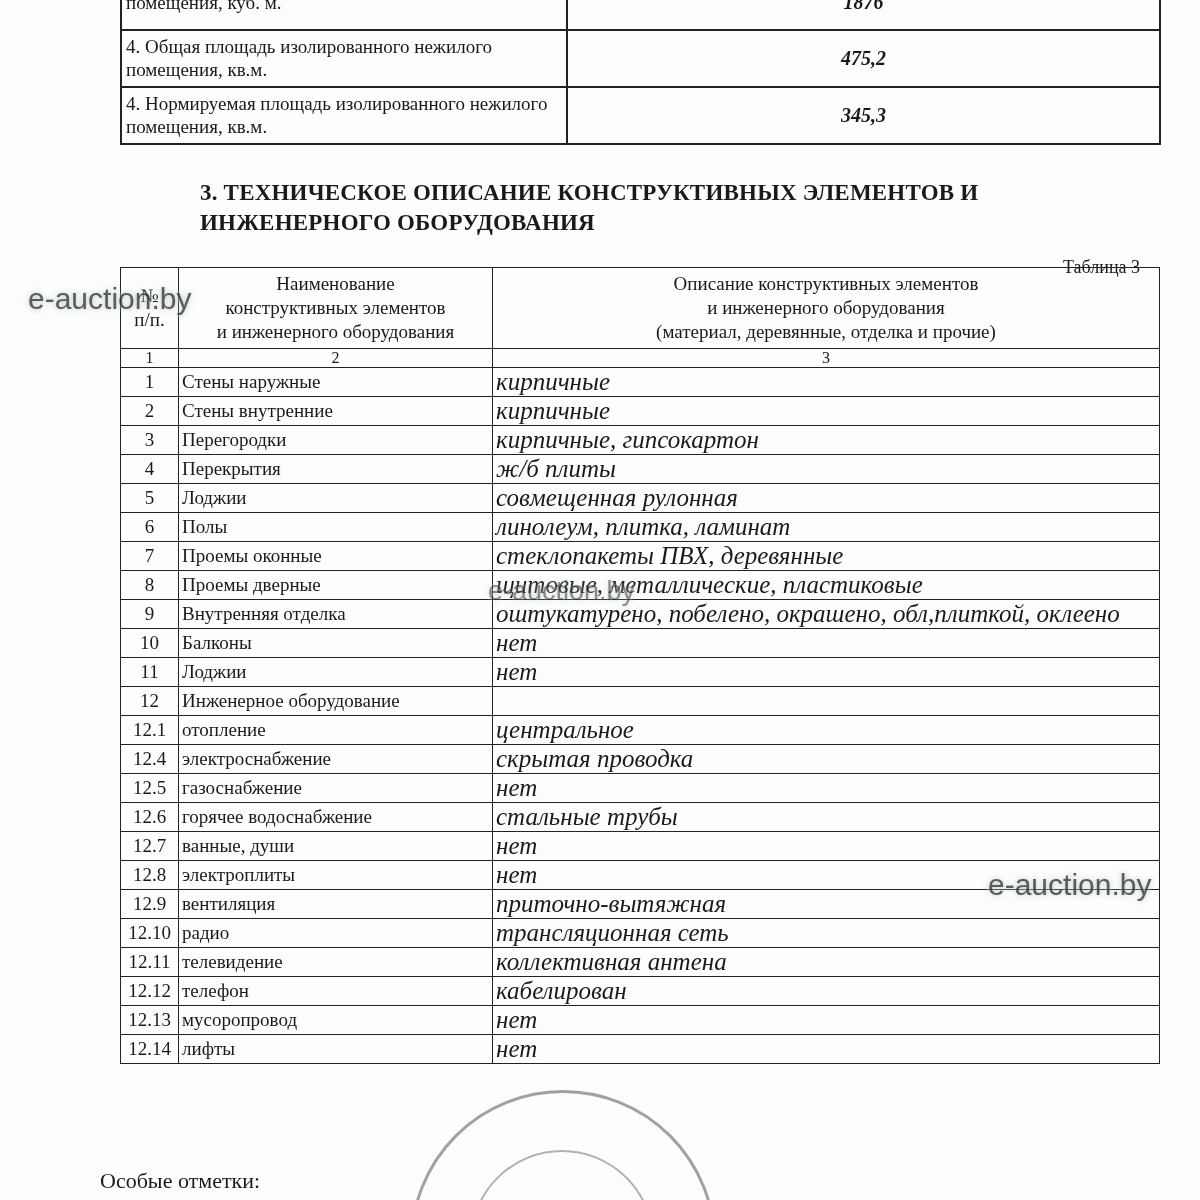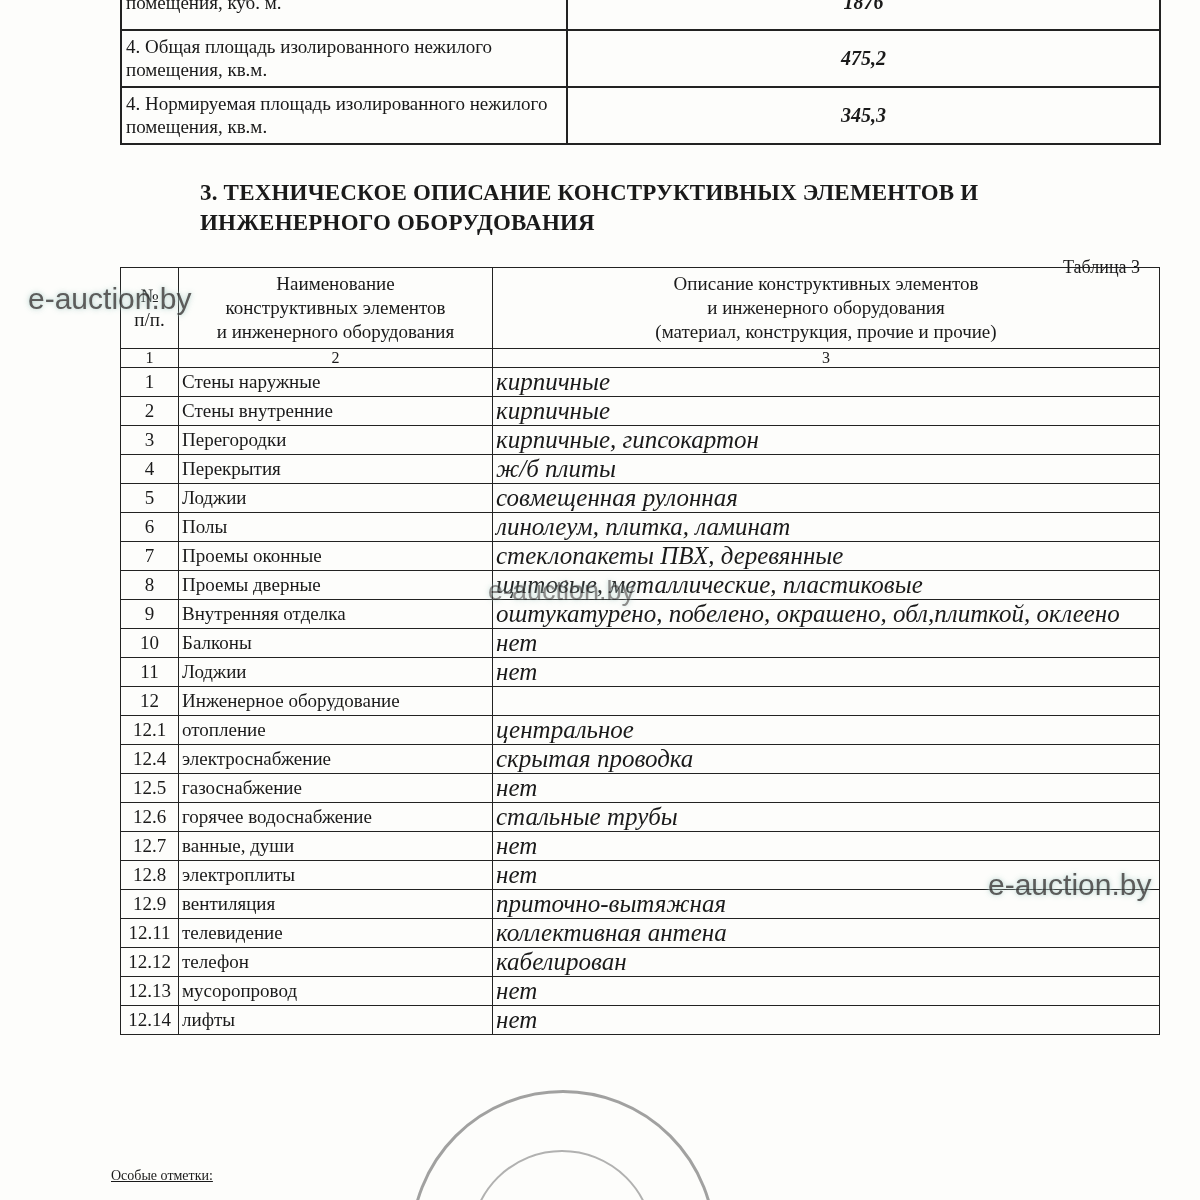--- a/index.html
+++ b/index.html
@@ -45,21 +45,21 @@
   .main-table col.c1 { width:58px; }
   .main-table col.c2 { width:314px; }
   .main-table col.c3 { width:667px; }
   .main-table th { text-align:center; height:80px; line-height:24px; font-size:19px; }
   .main-table tr.colnums td { text-align:center; height:18px; line-height:16px; font-size:16px; }
   .main-table td.num { text-align:center; padding:0 1px; }
   .main-table td.desc { font-style:italic; font-size:25px; }
   .main-table tr.row td { height:28px; }
 
   .notes-label {
-    position:absolute; left:111px; top:1168px; font-size:14px;text-decoration:underline;
+    position:absolute; left:100px; top:1168px; font-size:22px;
   }
 
   .watermark {
     position:absolute; font-family:Liberation Sans, sans-serif; font-size:30px;
     color:#404040; opacity:0.85;
     text-shadow:0 0 6px #a9c9c4, 0 0 3px #cfe3df;
   }
   .wm1 { left:28px; top:282px; }
   .wm2 { left:488px; top:576px; font-size:27px; opacity:0.6; }
   .wm3 { left:988px; top:868px; }
@@ -114,21 +114,21 @@
         <div>п/п.</div>
       </th>
       <th>
         <div>Наименование</div>
         <div>конструктивных элементов</div>
         <div>и инженерного оборудования</div>
       </th>
       <th>
         <div>Описание конструктивных элементов</div>
         <div>и инженерного оборудования</div>
-        <div>(материал, конструкция, прочие и прочие)</div>
+        <div>(материал, деревянные, отделка и прочие)</div>
       </th>
     </tr>
     <tr class="colnums">
       <td>1</td>
       <td>2</td>
       <td>3</td>
     </tr>
     </tbody>
       <tbody id="rows-body">
         <tr class="row">
@@ -220,20 +220,25 @@
           <td class="num">12.8</td>
           <td class="name">электроплиты</td>
           <td class="desc">нет</td>
         </tr>
         <tr class="row">
           <td class="num">12.9</td>
           <td class="name">вентиляция</td>
           <td class="desc">приточно-вытяжная</td>
         </tr>
         <tr class="row">
+          <td class="num">12.10</td>
+          <td class="name">радио</td>
+          <td class="desc">трансляционная сеть</td>
+        </tr>
+        <tr class="row">
           <td class="num">12.11</td>
           <td class="name">телевидение</td>
           <td class="desc">коллективная антена</td>
         </tr>
         <tr class="row">
           <td class="num">12.12</td>
           <td class="name">телефон</td>
           <td class="desc">кабелирован</td>
         </tr>
         <tr class="row">

